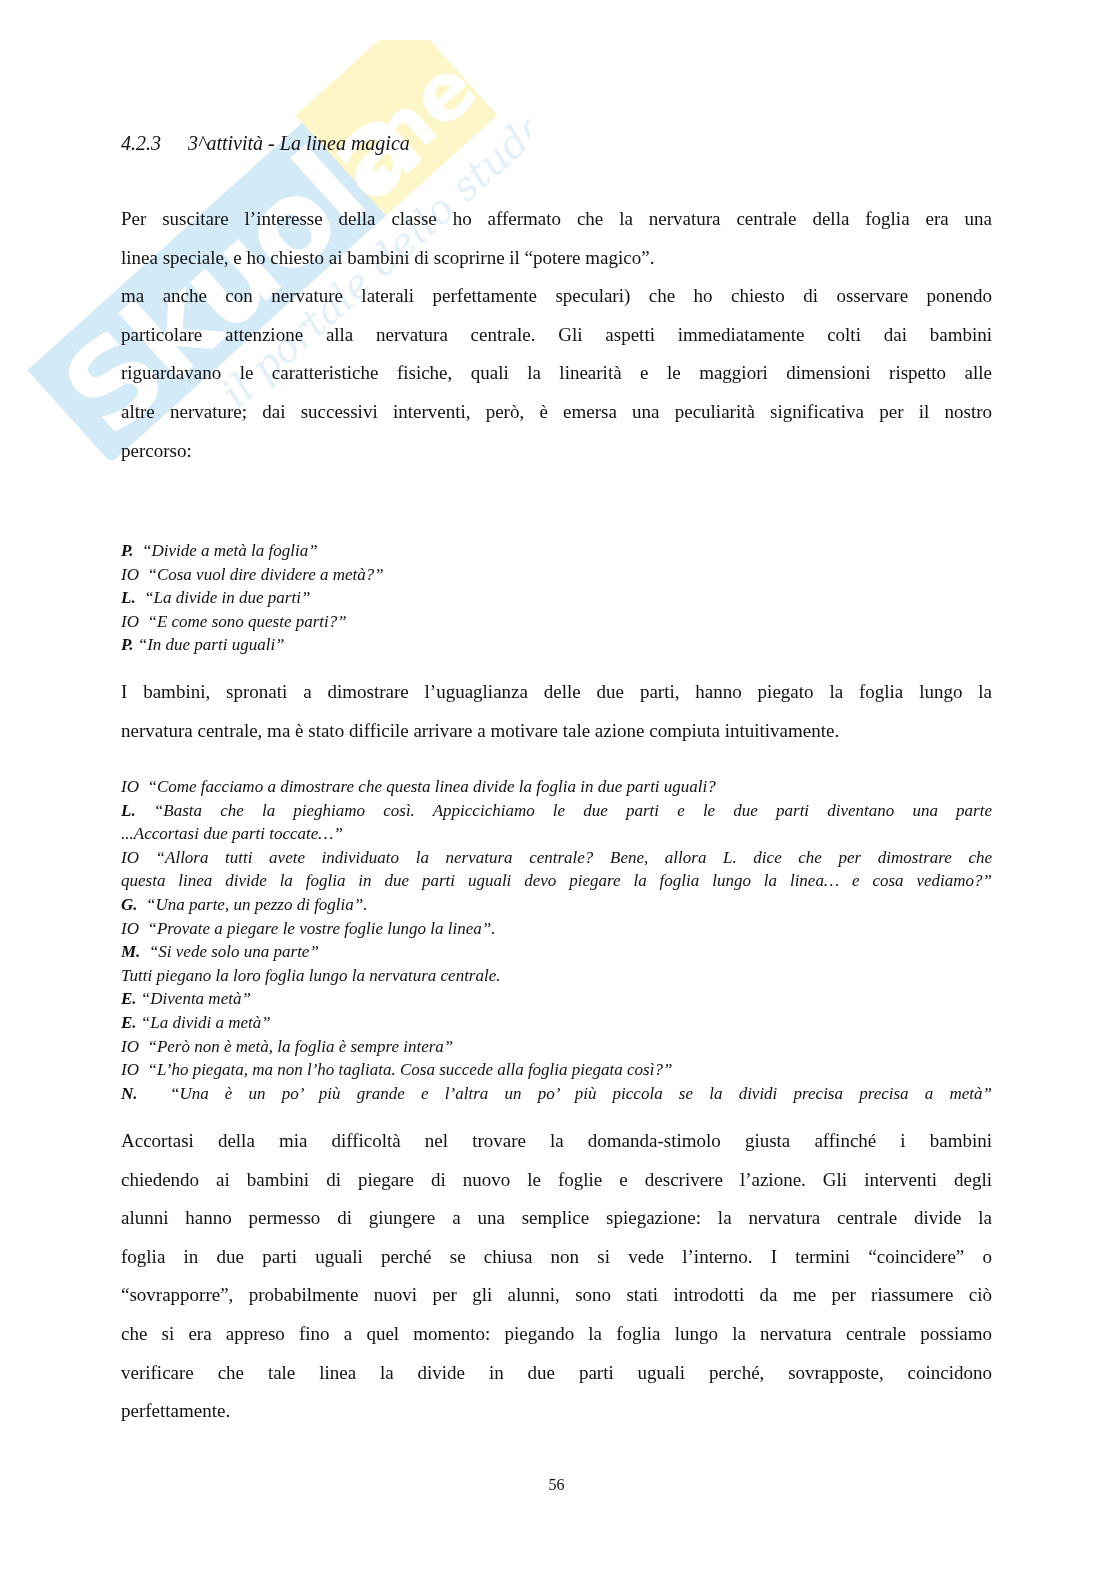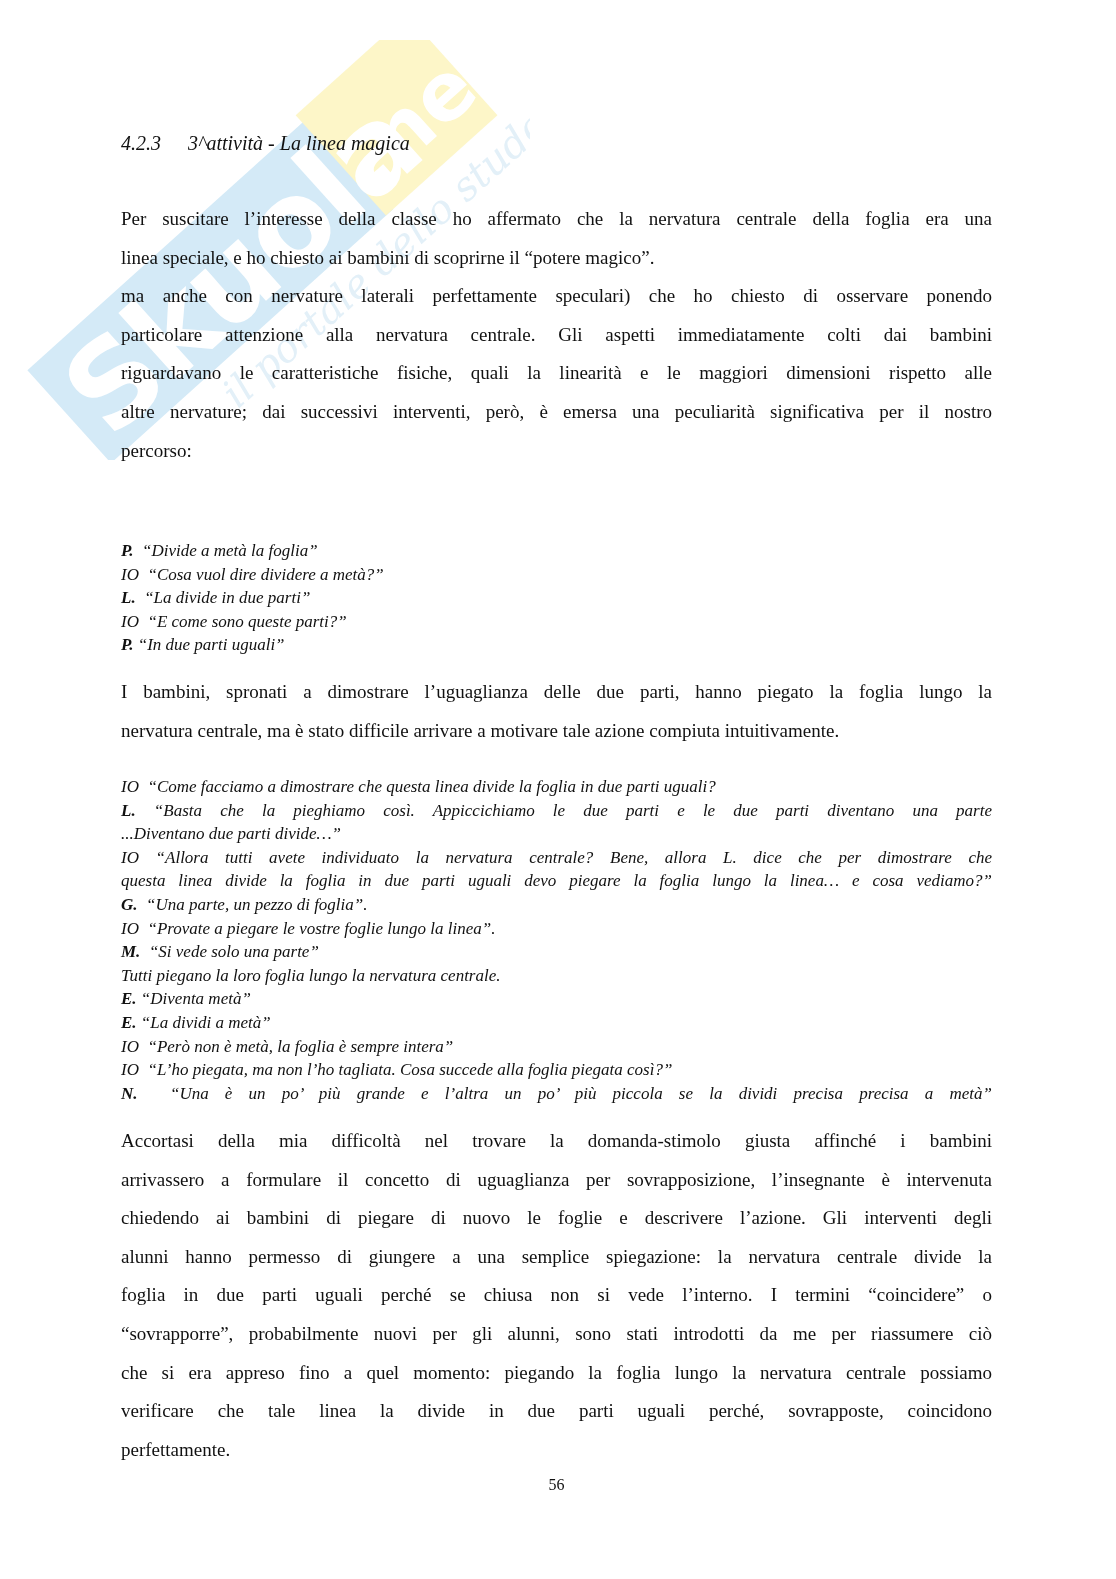--- a/index.html
+++ b/index.html
@@ -139,37 +139,36 @@
   </ul>
 
   <div class="para" id="p2">
     <span class="line">I bambini, spronati a dimostrare l’uguaglianza delle due parti, hanno piegato la foglia lungo la</span>
     <span class="line last">nervatura centrale, ma è stato difficile arrivare a motivare tale azione compiuta intuitivamente.</span>
   </div>
 
   <ul class="dialogue" id="d2">
     <li><span class="spk">IO</span>&nbsp;&nbsp;<span>“Come facciamo a dimostrare che questa linea divide la foglia in due parti uguali?</span></li>
     <li class="just"><span class="spk bold">L.</span>&nbsp;<span>“Basta che la pieghiamo così. Appiccichiamo le due parti e le due parti diventano una parte</span></li>
-    <li><span>...Diventano due parti divide…”</span></li>
+    <li><span>...Accortasi due parti toccate…”</span></li>
     <li class="just"><span class="spk">IO</span>&nbsp;<span>“Allora tutti avete individuato la nervatura centrale? Bene, allora L. dice che per dimostrare che</span></li>
     <li class="just"><span>questa linea divide la foglia in due parti uguali devo piegare la foglia lungo la linea… e cosa vediamo?”</span></li>
     <li><span class="spk bold">G.</span>&nbsp;&nbsp;<span>“Una parte, un pezzo di foglia”.</span></li>
     <li><span class="spk">IO</span>&nbsp;&nbsp;<span>“Provate a piegare le vostre foglie lungo la linea”.</span></li>
     <li><span class="spk bold">M.</span>&nbsp;&nbsp;<span>“Si vede solo una parte”</span></li>
     <li><span>Tutti piegano la loro foglia lungo la nervatura centrale.</span></li>
     <li><span class="spk bold">E.</span>&nbsp;<span>“Diventa metà”</span></li>
     <li><span class="spk bold">E.</span>&nbsp;<span>“La dividi a metà”</span></li>
     <li><span class="spk">IO</span>&nbsp;&nbsp;<span>“Però non è metà, la foglia è sempre intera”</span></li>
     <li><span class="spk">IO</span>&nbsp;&nbsp;<span>“L’ho piegata, ma non l’ho tagliata. Cosa succede alla foglia piegata così?”</span></li>
     <li class="just"><span class="spk bold">N.</span>&nbsp;&nbsp;<span>“Una è un po’ più grande e l’altra un po’ più piccola se la dividi precisa precisa a metà”</span></li>
   </ul>
 
   <div class="para" id="p3">
     <span class="line">Accortasi della mia difficoltà nel trovare la domanda-stimolo giusta affinché i bambini</span>
-    <span class="line">arrivassero a formulare il concetto di uguaglianza per sovrapposizione, l’insegnante è intervenuta</span>
     <span class="line">chiedendo ai bambini di piegare di nuovo le foglie e descrivere l’azione. Gli interventi degli</span>
     <span class="line">alunni hanno permesso di giungere a una semplice spiegazione: la nervatura centrale divide la</span>
     <span class="line">foglia in due parti uguali perché se chiusa non si vede l’interno. I termini “coincidere” o</span>
     <span class="line">“sovrapporre”, probabilmente nuovi per gli alunni, sono stati introdotti da me per riassumere ciò</span>
     <span class="line">che si era appreso fino a quel momento: piegando la foglia lungo la nervatura centrale possiamo</span>
     <span class="line">verificare che tale linea la divide in due parti uguali perché, sovrapposte, coincidono</span>
     <span class="line last">perfettamente.</span>
   </div>
 
   <div class="page-number">56</div>

